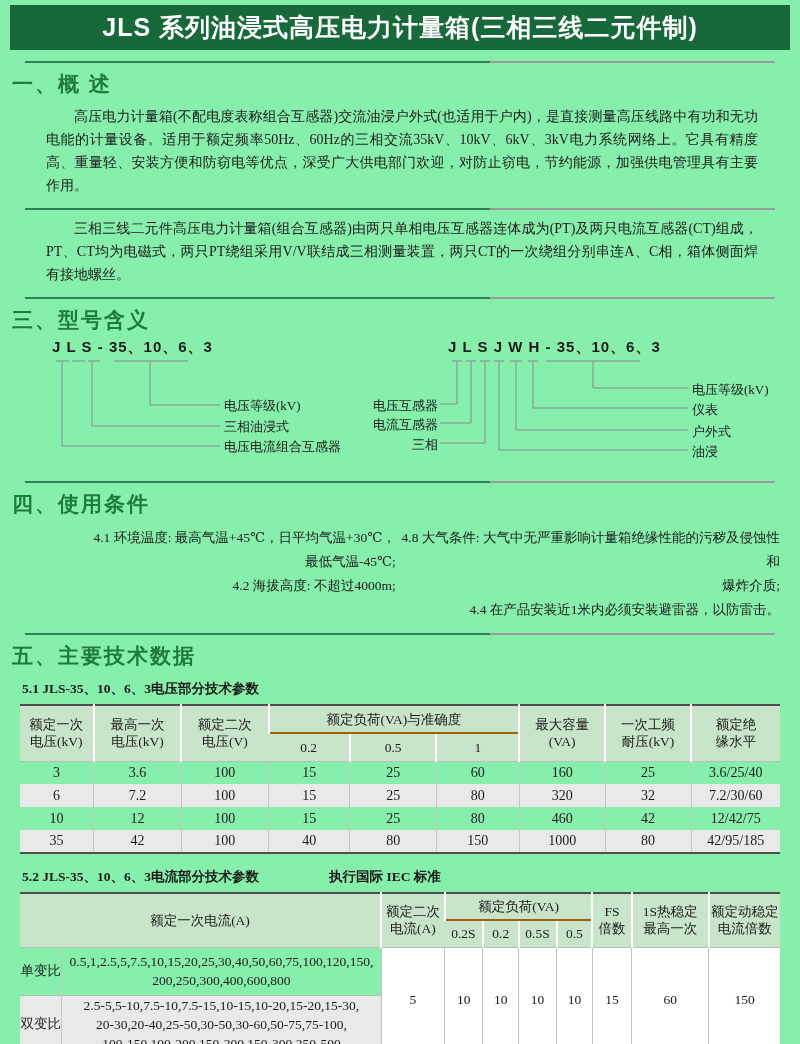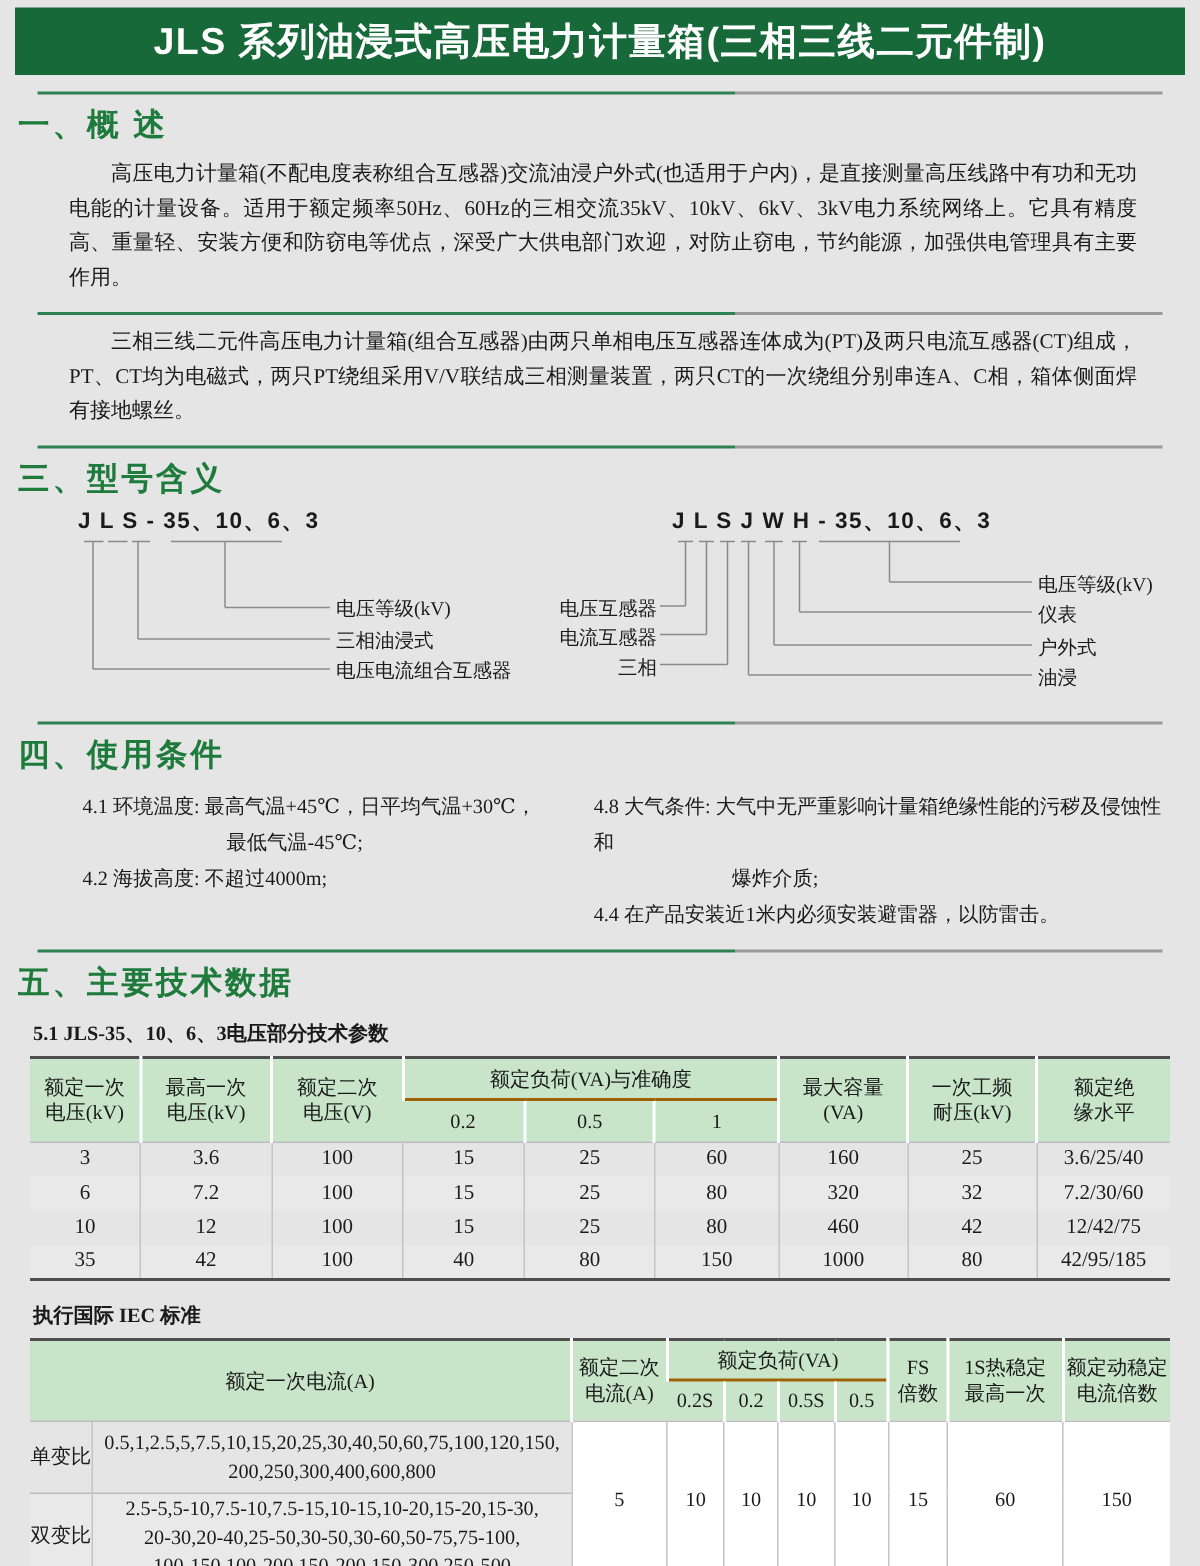--- a/index.html
+++ b/index.html
@@ -1,19 +1,19 @@
 <!DOCTYPE html>
 <html><head>
 <meta charset="utf-8">
 <style>
   * { margin:0; padding:0; box-sizing:border-box; }
   html,body { background:#ffffff; }
   .page {
     width:800px; height:1044px; margin:0 auto; position:relative;
-    background:#e5e5e5; overflow:hidden;
+    background:#86efac; overflow:hidden;
     font-family:"Liberation Serif","DejaVu Serif",serif;
     color:#1a1a1a;
   }
   
   .banner {
     margin:5px 10px 0 10px; height:45px; background:#17693a;
     display:flex; align-items:center; justify-content:center;
   }
   .banner h1 {
     color:#ffffff; font-family:"Liberation Sans","DejaVu Sans",sans-serif;
@@ -38,21 +38,21 @@
   .diagrams { position:relative; height:132px; margin-top:4px; }
   .diagram { position:absolute; top:0; }
   .diagram svg { position:absolute; left:0; top:0; }
   .diagram .code {
     position:absolute; font-family:"Liberation Sans","DejaVu Sans",sans-serif;
     font-size:15px; font-weight:600; letter-spacing:1px; white-space:nowrap;
   }
   .diagram .lbl { position:absolute; font-size:13px; white-space:nowrap; }
   .diagram .lbl.r { text-align:right; }
   
-  .conds { display:flex; margin:8px 20px 0 55px; font-size:13.5px; line-height:24px; }
+  .conds { display:flex; margin:8px 20px 0 55px; font-size:13.5px; line-height:24px;text-align:right; }
   .conds .col-l { width:47%; }
   .conds .col-r { width:53%; }
   .cond-cont.l { padding-left:96px; }
   .cond-cont.r { padding-left:92px; }
   
   .tcap {
     margin:10px 0 0 22px; font-size:13.5px; font-weight:bold;
     display:flex; gap:70px;
   }
   
@@ -300,20 +300,21 @@
             <td>80</td>
             <td>150</td>
             <td>1000</td>
             <td>80</td>
             <td>42/95/185</td>
         </tr>
       </tbody>
     </table>
 
     <div class="tcap" style="margin-top:14px;">
+      <span>5.2 JLS-35、10、6、3电流部分技术参数</span>
       <span>执行国际 IEC 标准</span>
     </div>
 
     <table class="t2">
       <colgroup>
         <col style="width:5.5%">
           <col style="width:42%">
           <col style="width:8.4%">
         <col style="width:5%">
           <col style="width:4.7%">

